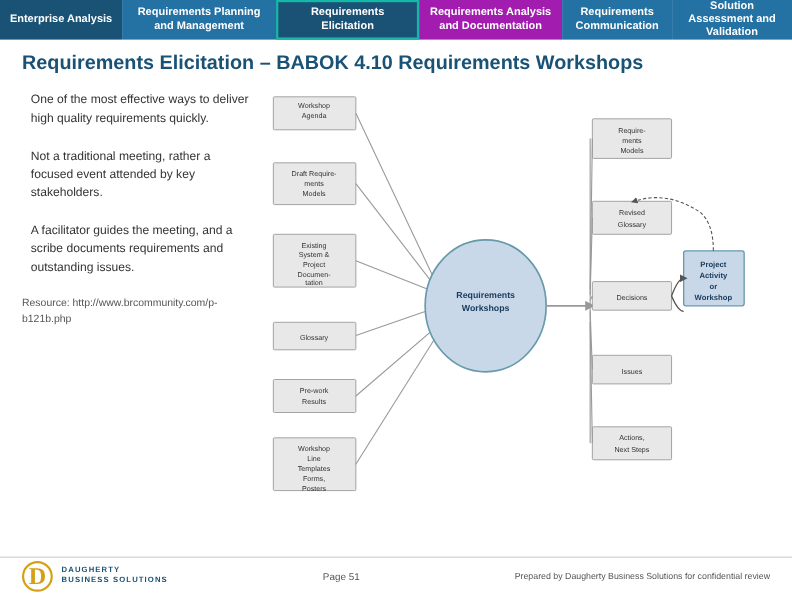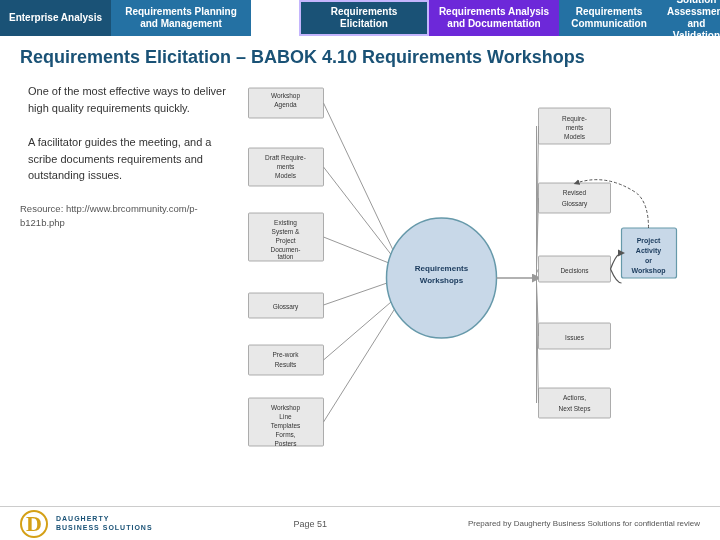--- a/index.html
+++ b/index.html
@@ -25,22 +25,22 @@
       padding: 0 8px;
       font-size: 10px;
       font-weight: bold;
       text-align: center;
       line-height: 1.2;
       color: #fff;
       cursor: pointer;
     }
     .nav-item.n1 { background: #1a5276; flex: 0 0 111px; }
     .nav-item.n2 { background: #2471a3; flex: 0 0 140px; }
-    .nav-item.n3 { background: #1a5276; flex: 0 0 130px; border: 2px solid #c4b5fd; margin-left: 48px; }
-    .nav-item.n4 { background: #6d28d9; flex: 0 0 130px; }
+    .nav-item.n3 { background: #1a5276; flex: 0 0 130px; border: 2px solid #14b8a6; }
+    .nav-item.n4 { background: #a21caf; flex: 0 0 130px; }
     .nav-item.n5 { background: #2471a3; flex: 0 0 100px; }
     .nav-item.n6 { background: #2471a3; flex: 1; }
 
     
     .main-content {
       padding: 10px 37px 0 20px;
       position: relative;
     }
 
     .page-title {
@@ -159,20 +159,23 @@
 </div>
 
 <div class="main-content">
   <div class="page-title">Requirements Elicitation – BABOK 4.10 Requirements Workshops</div>
 
   <div class="content-area">
 
     <div class="left-text">
       <div class="text-block">
         <span>One of the most effective ways to deliver high quality requirements quickly.</span>
+      </div>
+      <div class="text-block">
+        <span>Not a traditional meeting, rather a focused event attended by key stakeholders.</span>
       </div>
       <div class="text-block">
         <span>A facilitator guides the meeting, and a scribe documents requirements and outstanding issues.</span>
       </div>
       <div class="resource-line">Resource: http://www.brcommunity.com/p-b121b.php</div>
     </div>
 
     <div class="diagram-area">
       <svg class="diagram-svg" viewBox="0 0 430 370">
 

